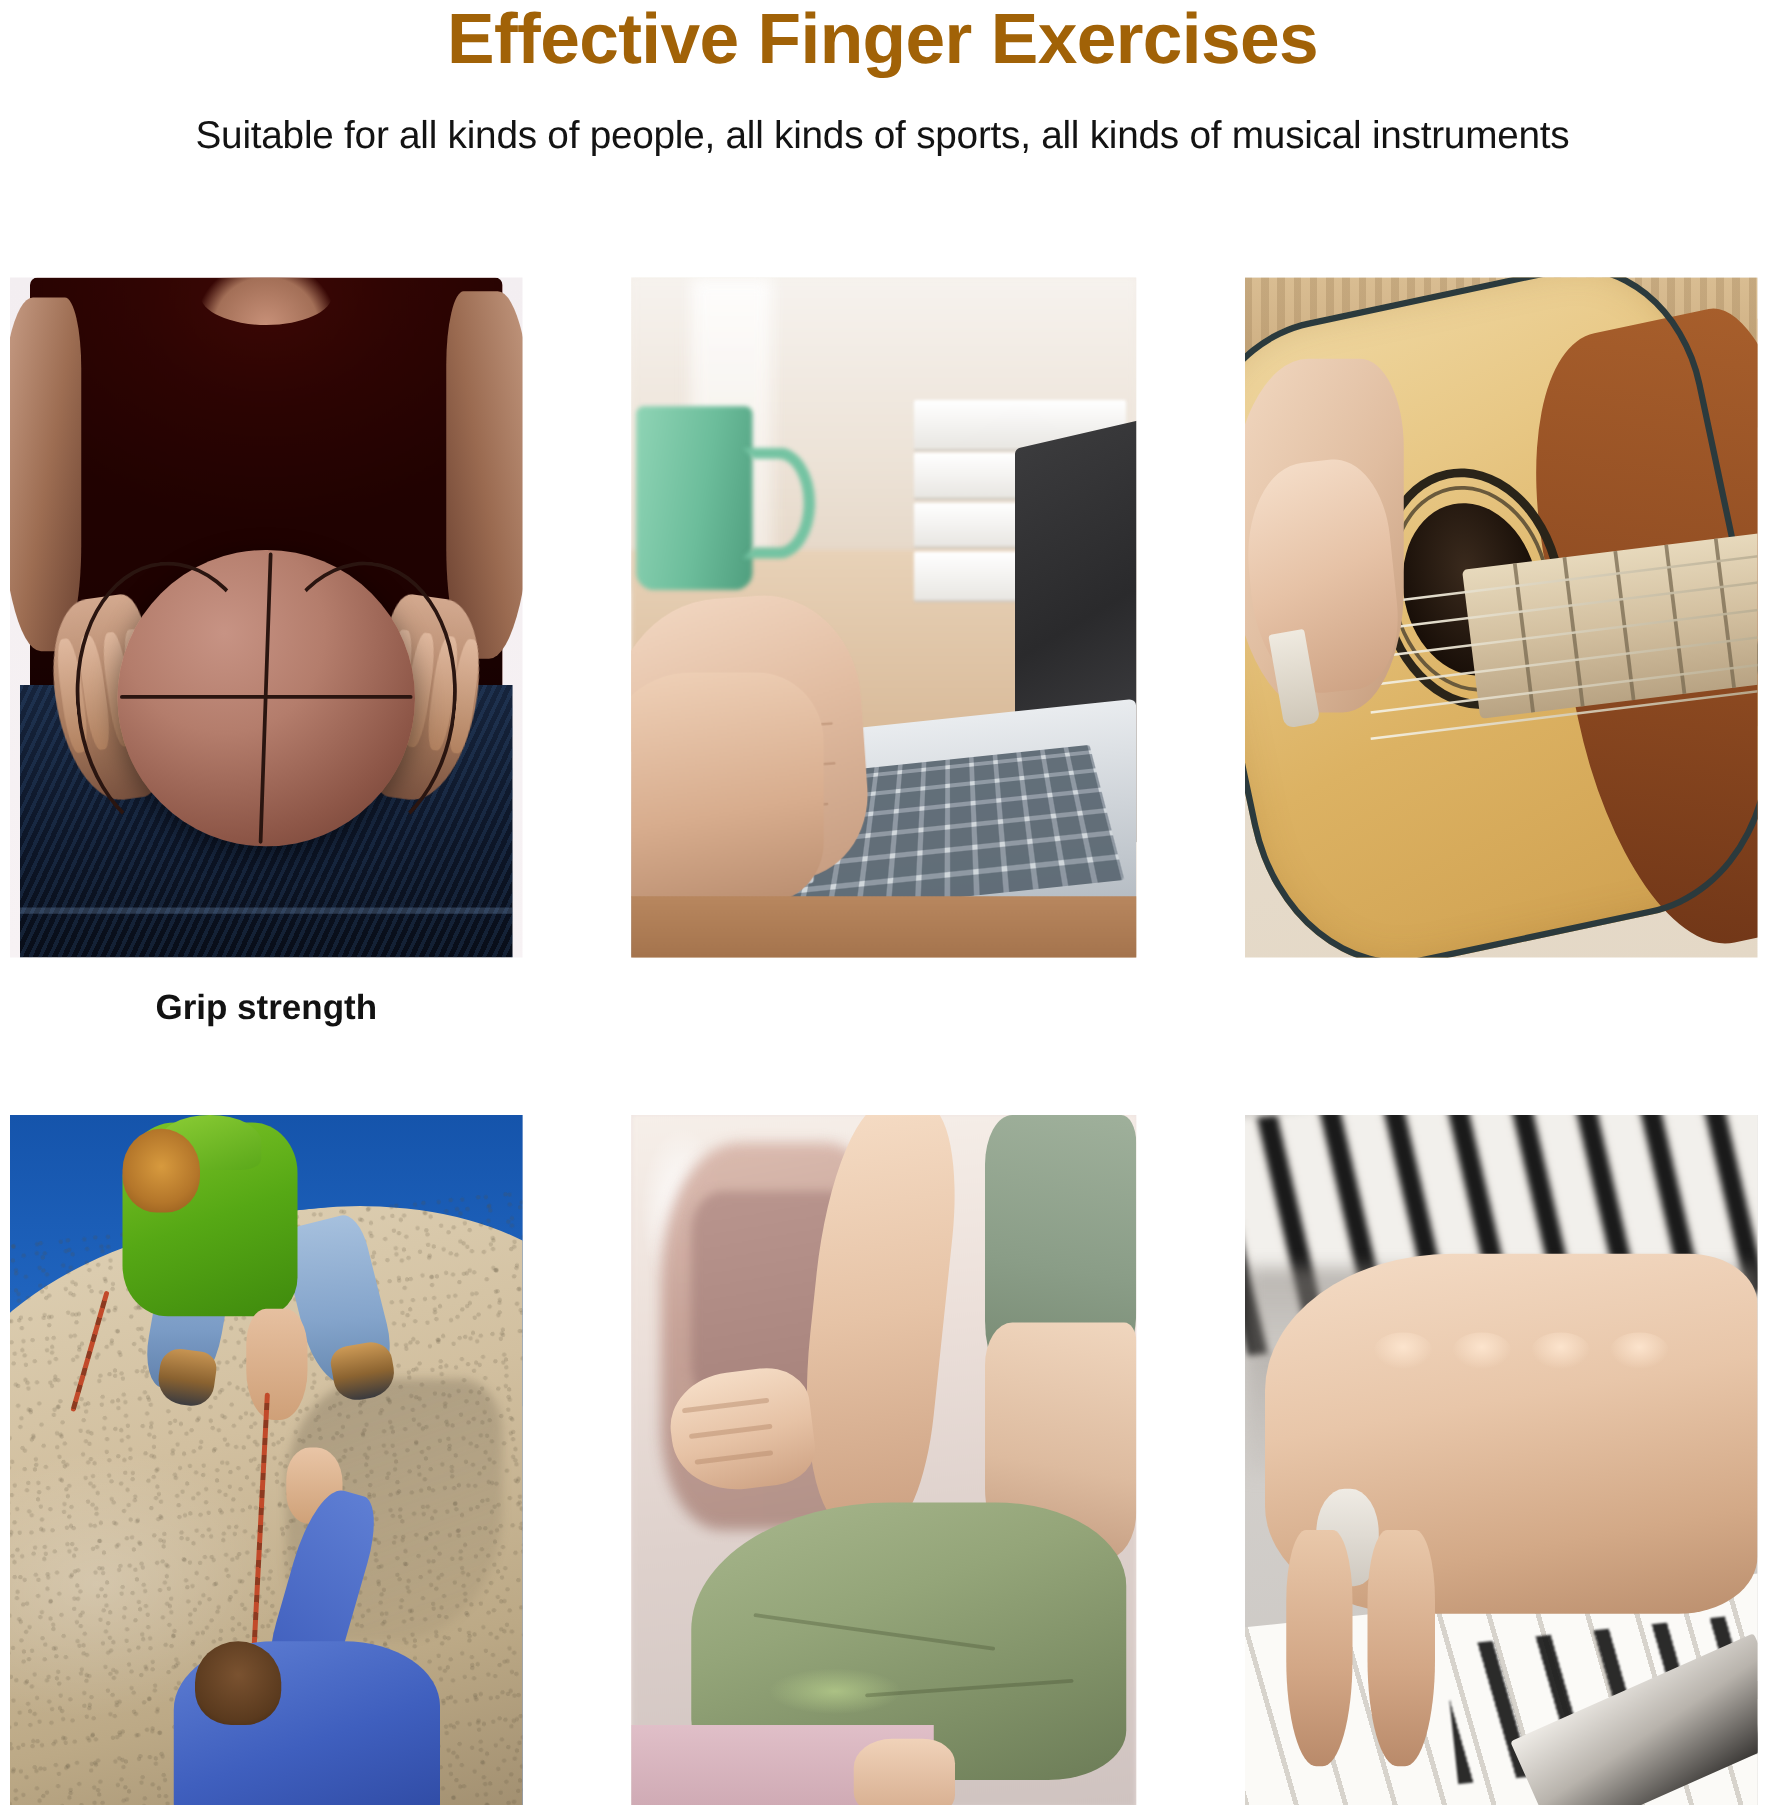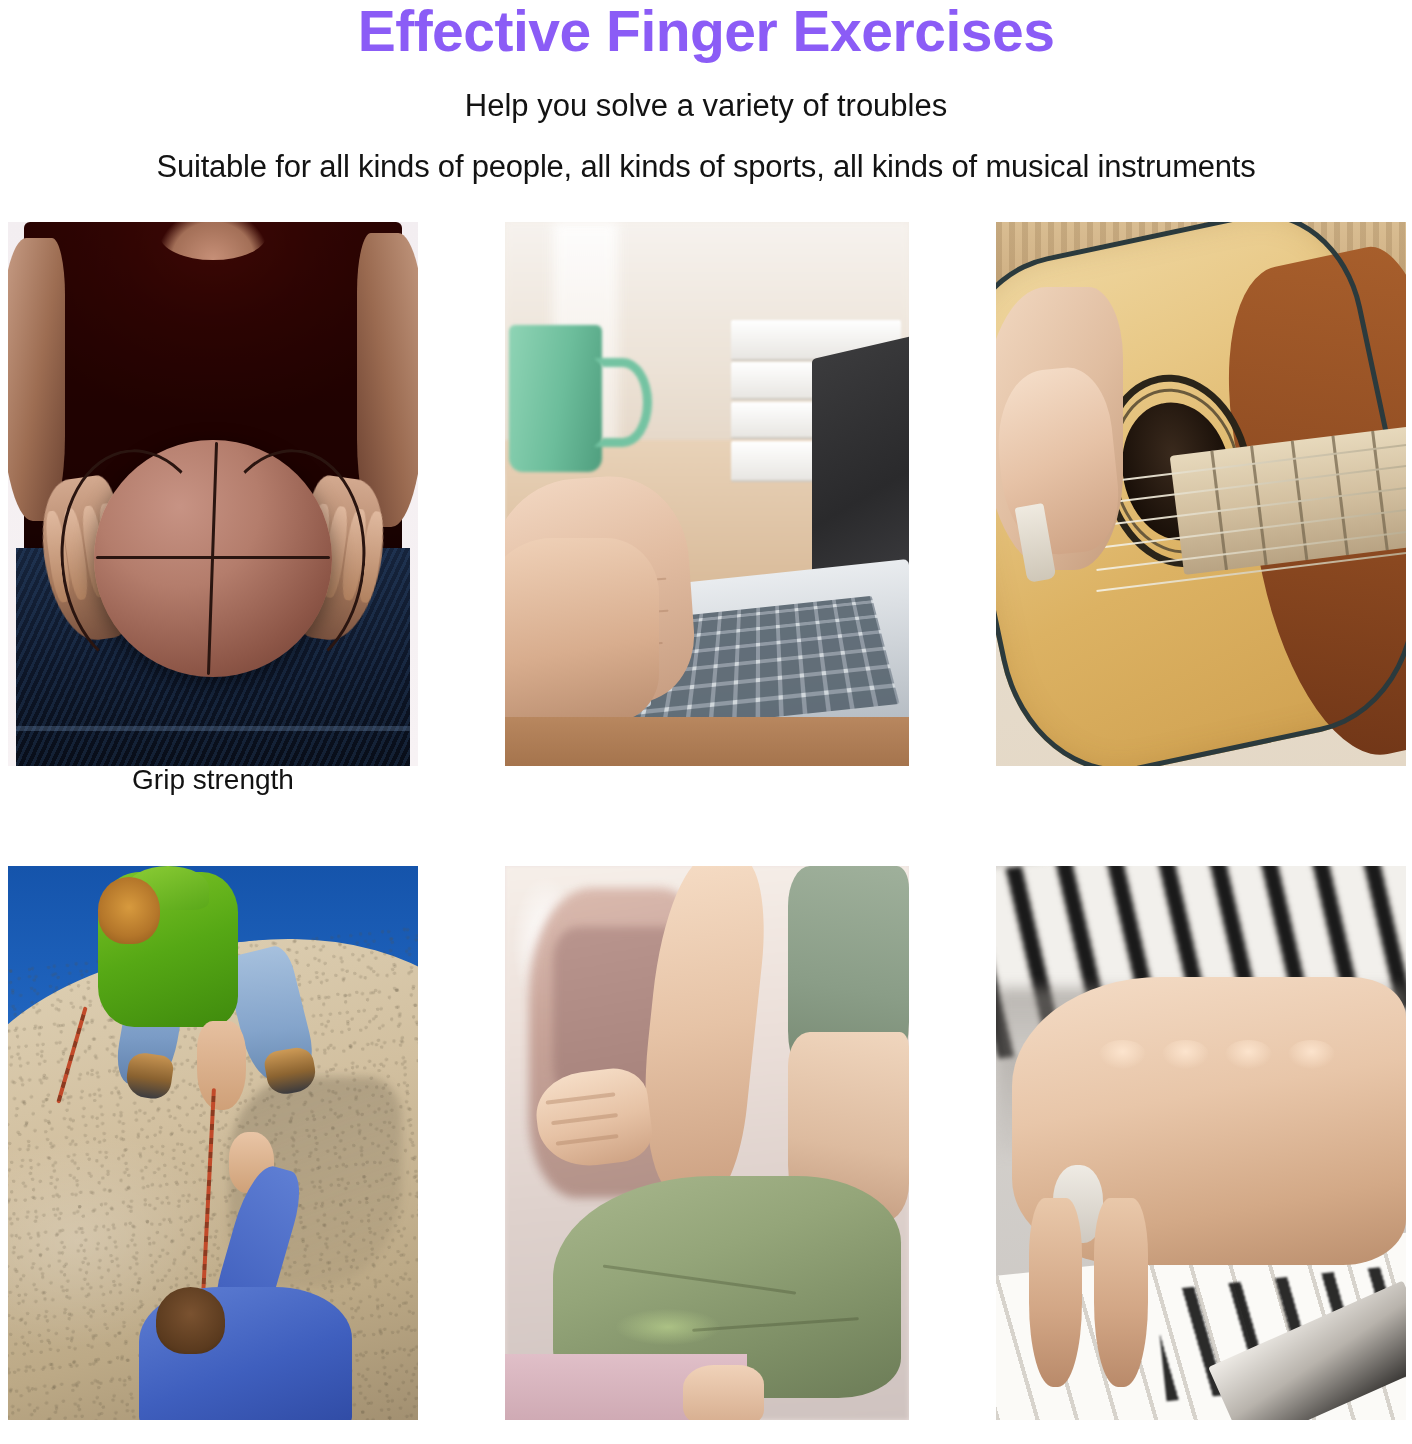--- a/index.html
+++ b/index.html
@@ -20,21 +20,21 @@
   #header {
     width: 100%;
     text-align: center;
     padding-top: 2px;
   }
   #page-title {
     font-size: 57px;
     font-weight: bold;
     letter-spacing: -0.5px;
     line-height: 1.05;
-    color: #8b5cf6;
+    color: #a16207;
     margin: 0;
     padding: 0;
   }
   #subtitle-1 {
     font-size: 31px;
     font-weight: normal;
     line-height: 1.0;
     margin: 0;
     padding-top: 28px;
     color: #131313;
@@ -73,22 +73,23 @@
     height: 544px;
     overflow: hidden;
     position: relative;
     background: #d8d8d8;
   }
   .row-2 .photo { height: 554px; }
 
   .caption {
     text-align: center;
     font-size: 28px;
-    font-weight: normal;
+    font-weight: bold;
     line-height: 1.0;
+    padding-top: 26px;
     color: #121212;
   }
 
   
   .ph-basketball { background: linear-gradient(180deg,#f3eef1 0%,#f7f2f4 100%); }
   .bb-shirt {
     position: absolute; left: 4%; top: 0; width: 92%; height: 66%;
     background:
       radial-gradient(ellipse 60% 50% at 50% 5%, #8e3a2e 0%, #70241d 45%, #59160f 100%),
       linear-gradient(180deg,#6d221a 0%, #571710 70%, #3a0e09 100%);
@@ -572,21 +573,20 @@
     position: absolute; left: 14%; top: 54%; width: 12%; height: 14%;
     background: linear-gradient(180deg,#efebe4 0%, #cfc9c0 100%);
     border-radius: 46% 46% 40% 40%;
   }
 </style>
 </head>
 <body>
 
 <div id="header">
   <div id="page-title">Effective Finger Exercises</div>
-  <div id="subtitle-1">Help you solve a variety of troubles</div>
   <div id="subtitle-2">Suitable for all kinds of people, all kinds of sports, all kinds of musical instruments</div>
 </div>
 
 <div id="gallery">
 
   <div class="grid-row row-1">
 
     <div class="tile">
       <div class="photo ph-basketball">
         <div class="bb-shirt"></div>

